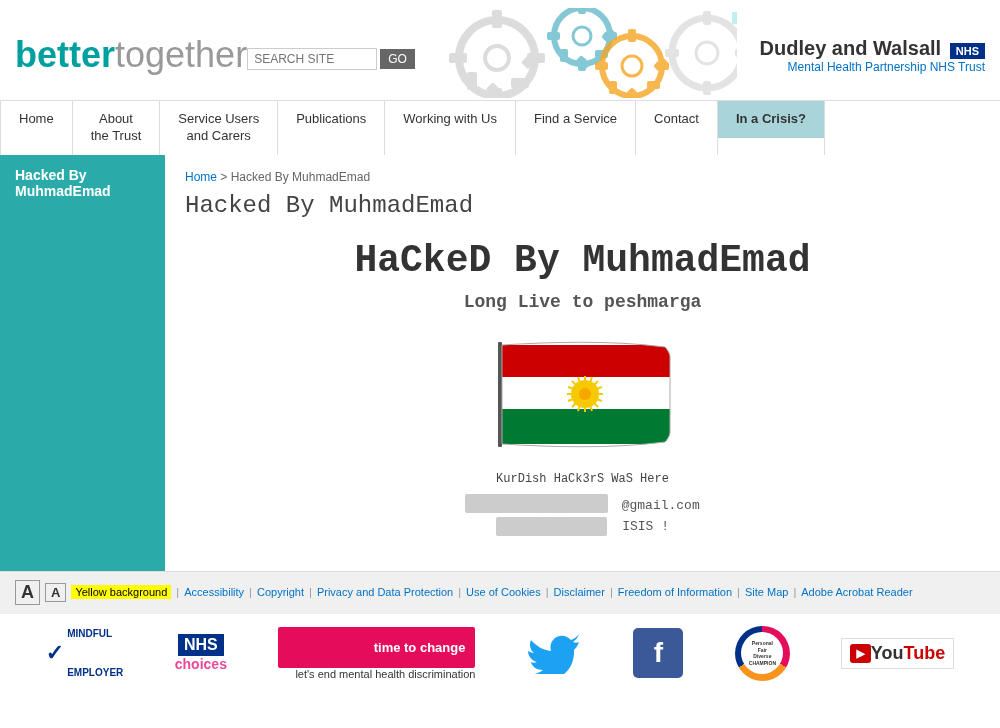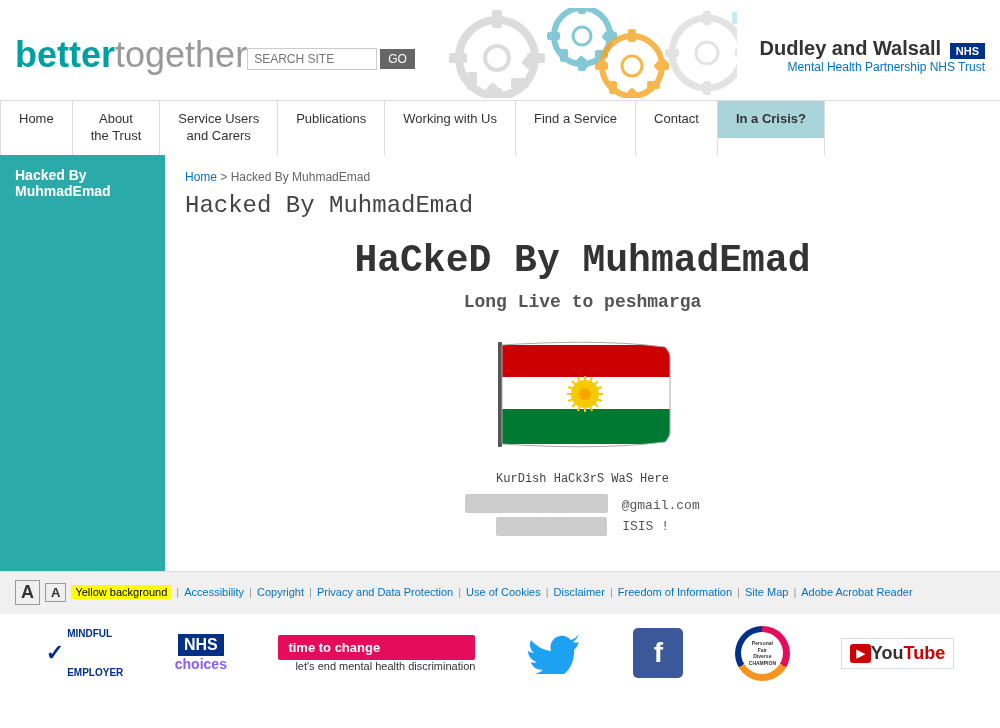--- a/index.html
+++ b/index.html
@@ -65,24 +65,24 @@
     .footer-links a { color: #0072c6; text-decoration: none; }
     .footer-links span.sep { color: #999; }
 
     
     .footer-logos { background: #fff; padding: 12px 20px; display: flex; align-items: center; justify-content: space-around; border-top: 1px solid #eee; }
 
     
     .mindful { display: flex; flex-direction: column; align-items: center; font-size: 10px; }
     .nhs-choices-inner { display: flex; flex-direction: column; align-items: center; }
     .nhs-logo-blue { background: #003087; color: #fff; font-weight: bold; font-size: 16px; padding: 2px 6px; }
-    .nhs-choices-word { color: #8b5cf6; font-size: 14px; font-weight: bold; }
-
-    
-    .ttc { background: #e40c5b; color: #fff; font-size: 13px; font-weight: bold; padding: 5px 10px; text-align: left; border-radius: 2px; }
+    .nhs-choices-word { color: #ec4899; font-size: 14px; font-weight: bold; }
+
+    
+    .ttc { background: #e40c5b; color: #fff; font-size: 13px; font-weight: bold; padding: 13px 10px; text-align: right; border-radius: 2px; }
     .ttc-sub { font-size: 11px; color: #333; text-align: left; margin-left: 17px; }
 
     
     .fb-icon { background: #3b5998; color: #fff; font-size: 28px; font-weight: bold; width: 50px; height: 50px; display: flex; align-items: center; justify-content: center; border-radius: 5px; }
   </style>
 </head>
 <body>
 
 <div class="header">
   <div class="logo-area">

